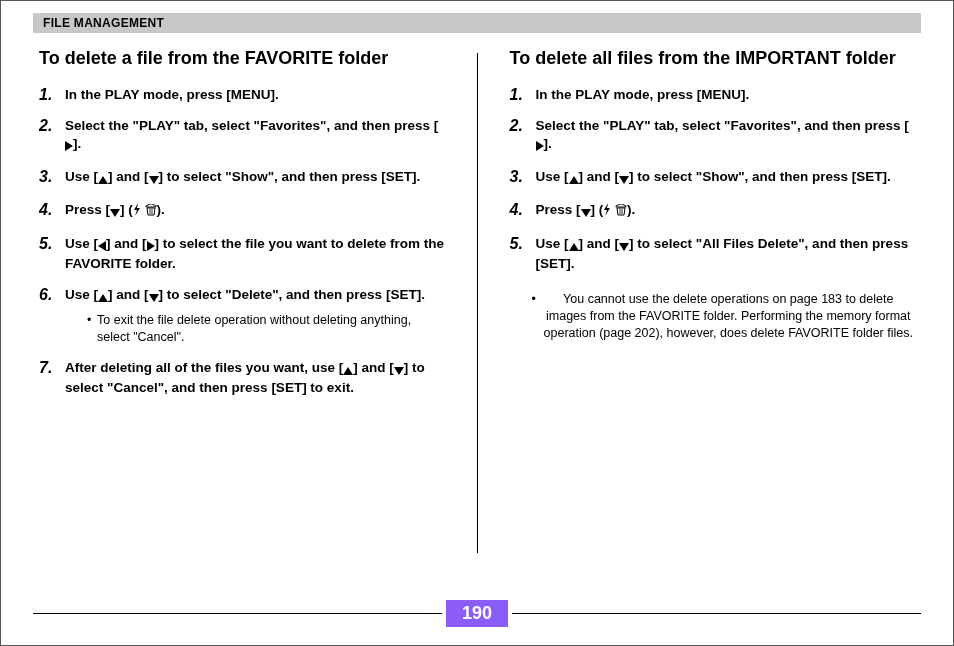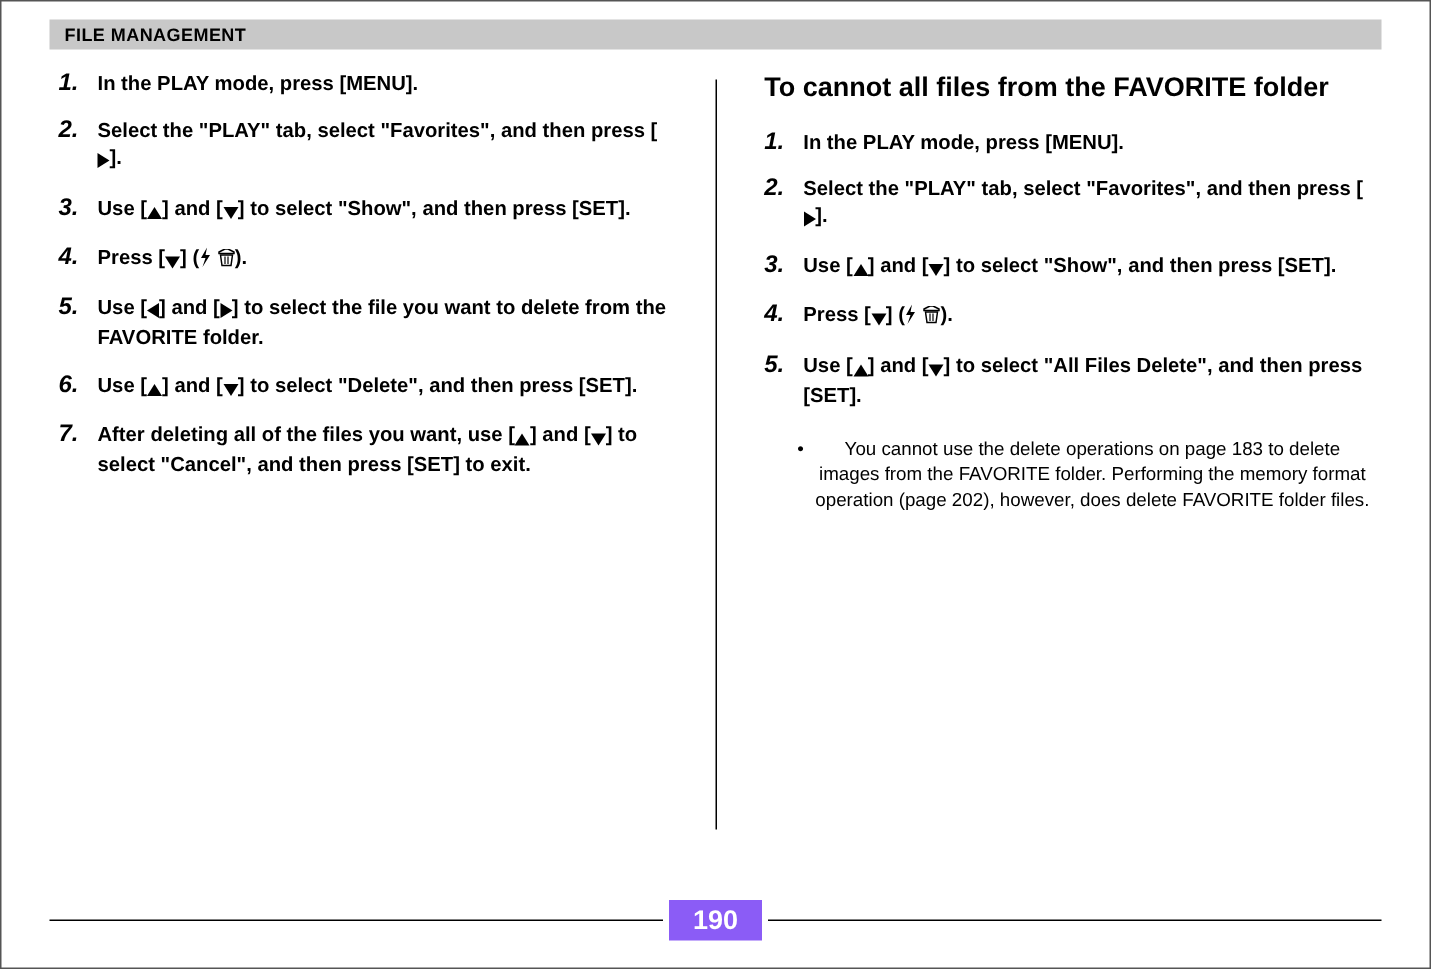--- a/index.html
+++ b/index.html
@@ -130,20 +130,21 @@
 <body>
 
 <div class="page">
 
   <div class="header-bar">
     <span>FILE MANAGEMENT</span>
   </div>
 
   <div class="columns">
     <div class="col">
+      <div class="section-title">To delete a file from the FAVORITE folder</div>
       <ol class="steps" id="left-steps">
           <li>
             <span class="num">1.</span>
             <div class="step-body">In the PLAY mode, press [MENU].</div>
           </li>
           <li>
             <span class="num">2.</span>
             <div class="step-body">Select the "PLAY" tab, select "Favorites", and then press [<span class="icon-inline"><span class="tri-right"></span></span>].</div>
           </li>
           <li>
@@ -160,33 +161,35 @@
                   <line x1="5" y1="5" x2="5" y2="10" stroke="#000" stroke-width="0.8"></line>
                   <line x1="7" y1="5" x2="7" y2="10" stroke="#000" stroke-width="0.8"></line>
                 </svg></span>).</div>
           </li>
           <li>
             <span class="num">5.</span>
             <div class="step-body">Use [<span class="icon-inline"><span class="tri-left"></span></span>] and [<span class="icon-inline"><span class="tri-right"></span></span>] to select the file you want to delete from the FAVORITE folder.</div>
           </li>
           <li>
             <span class="num">6.</span>
-            <div class="step-body">Use [<span class="icon-inline"><span class="tri-up"></span></span>] and [<span class="icon-inline"><span class="tri-down"></span></span>] to select "Delete", and then press [SET].</div>
+            <div class="step-body">Use [<span class="icon-inline"><span class="tri-up"></span></span>] and [<span class="icon-inline"><span class="tri-down"></span></span>] to select "Delete", and then press [SET].<ul class="bullets">
+                <li>To exit the file delete operation without deleting anything, select "Cancel".</li>
+              </ul></div>
           </li>
           <li>
             <span class="num">7.</span>
             <div class="step-body">After deleting all of the files you want, use [<span class="icon-inline"><span class="tri-up"></span></span>] and [<span class="icon-inline"><span class="tri-down"></span></span>] to select "Cancel", and then press [SET] to exit.</div>
           </li>
         </ol>
     </div>
 
     <div class="divider"></div>
 
     <div class="col">
-      <div class="section-title">To cannot all files from the FAVORITE folder</div>
+      <div class="section-title">To delete all files from the IMPORTANT folder</div>
       <ol class="steps" id="right-steps">
           <li>
             <span class="num">1.</span>
             <div class="step-body">In the PLAY mode, press [MENU].</div>
           </li>
           <li>
             <span class="num">2.</span>
             <div class="step-body">Select the "PLAY" tab, select "Favorites", and then press [<span class="icon-inline"><span class="tri-right"></span></span>].</div>
           </li>
           <li>

